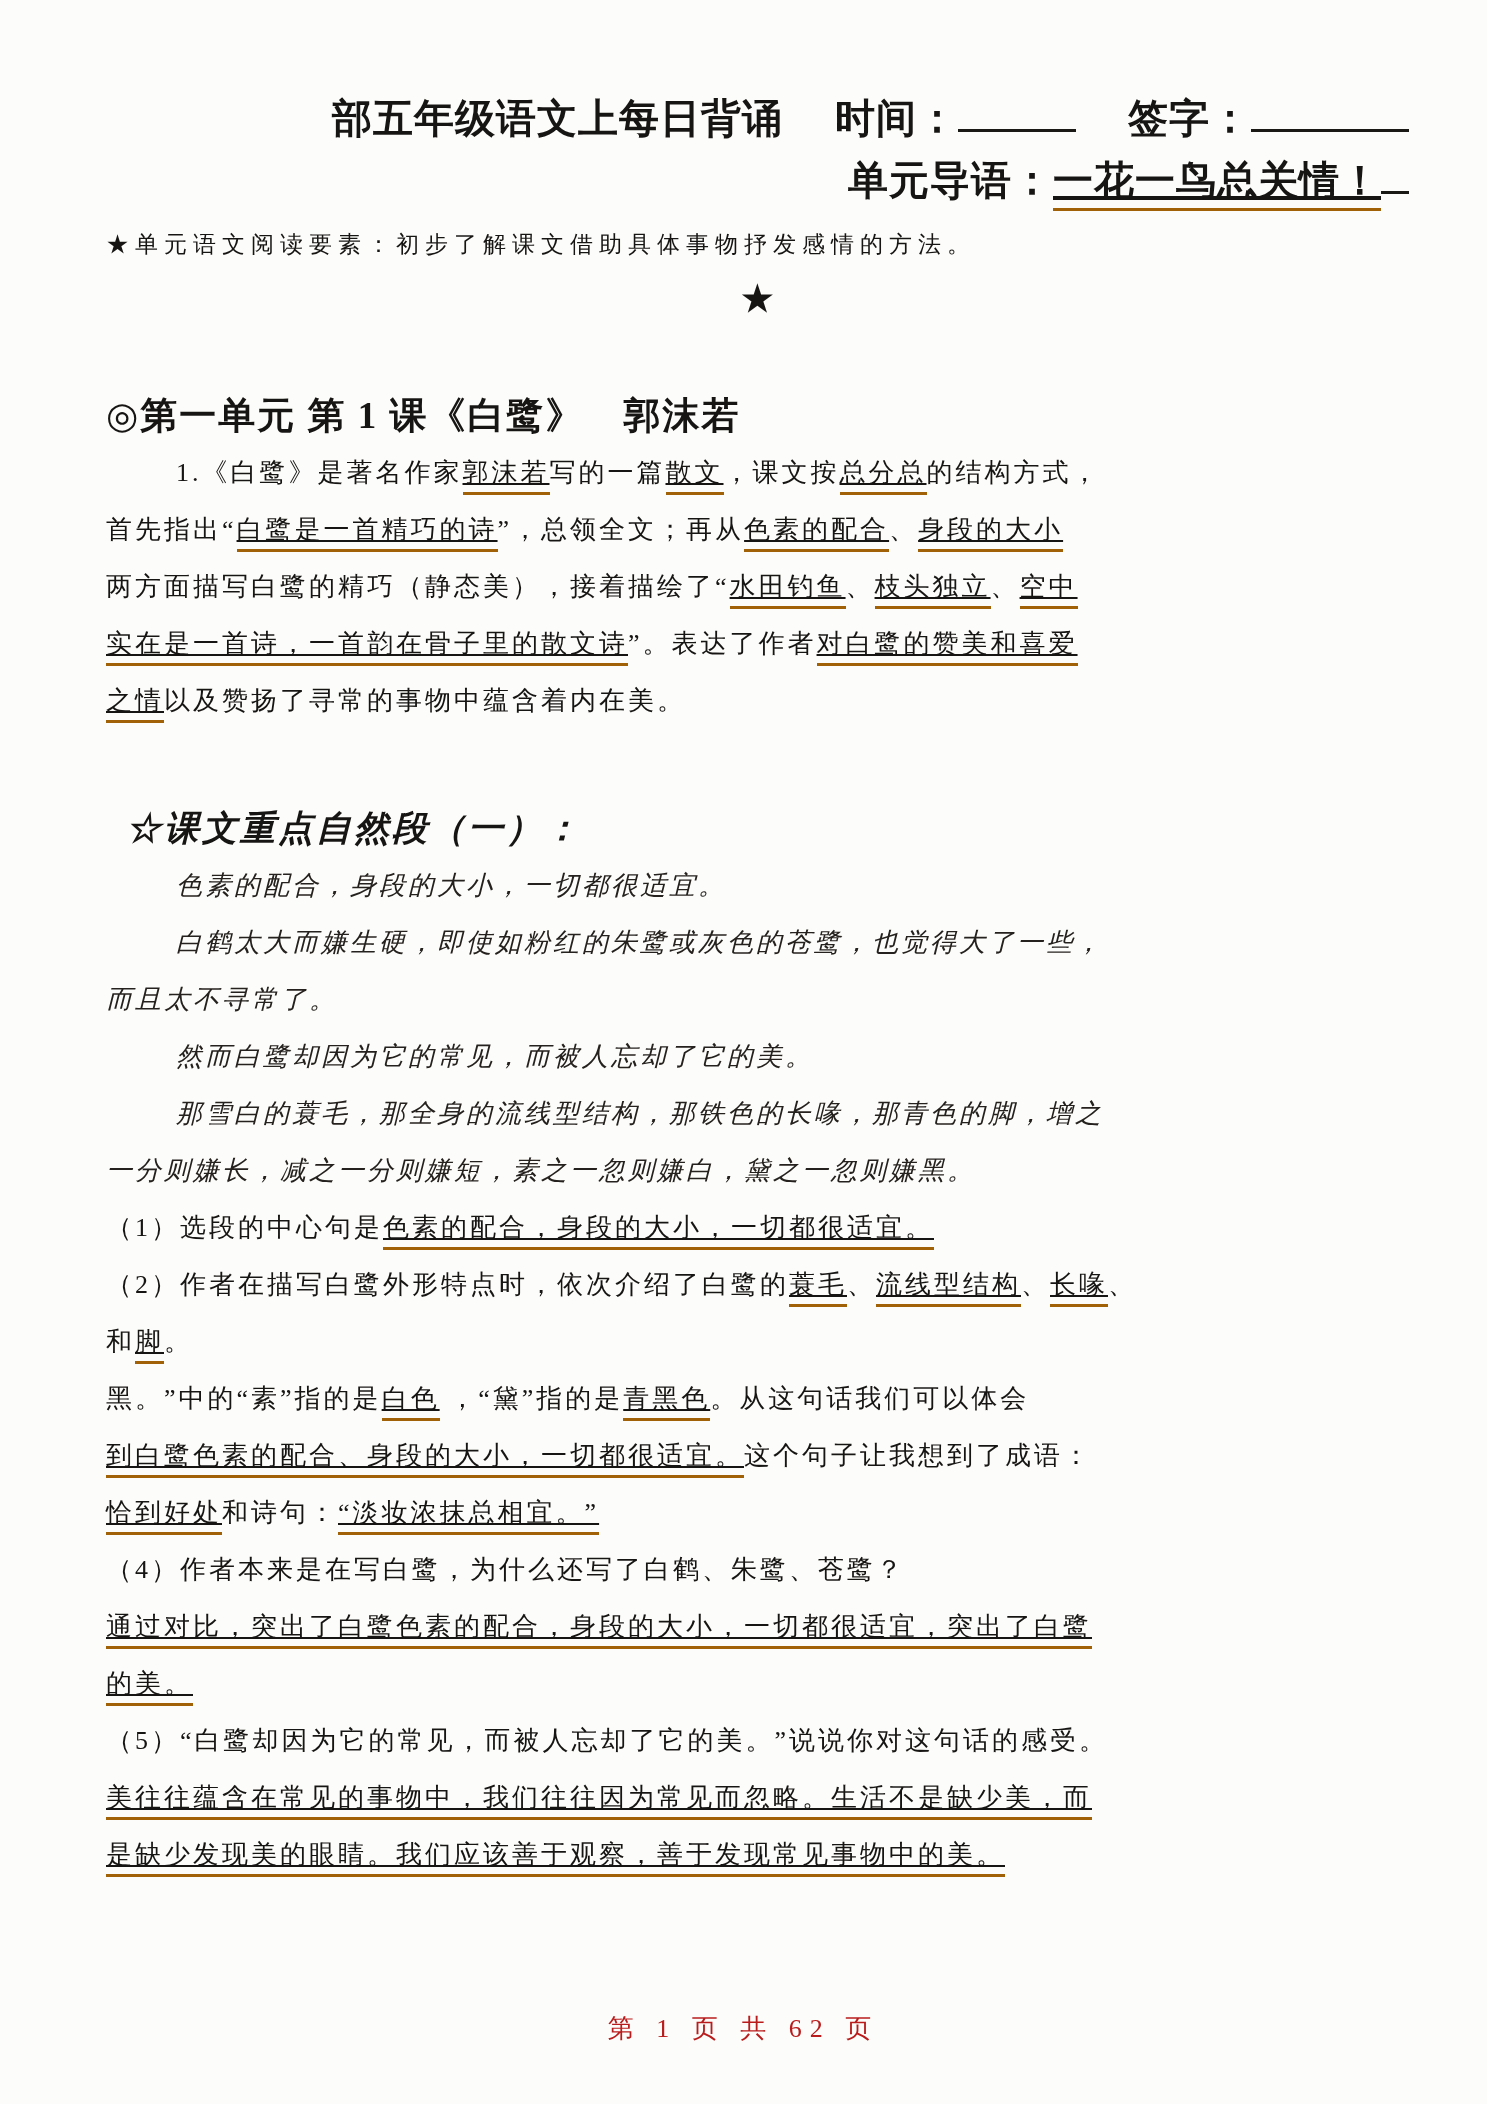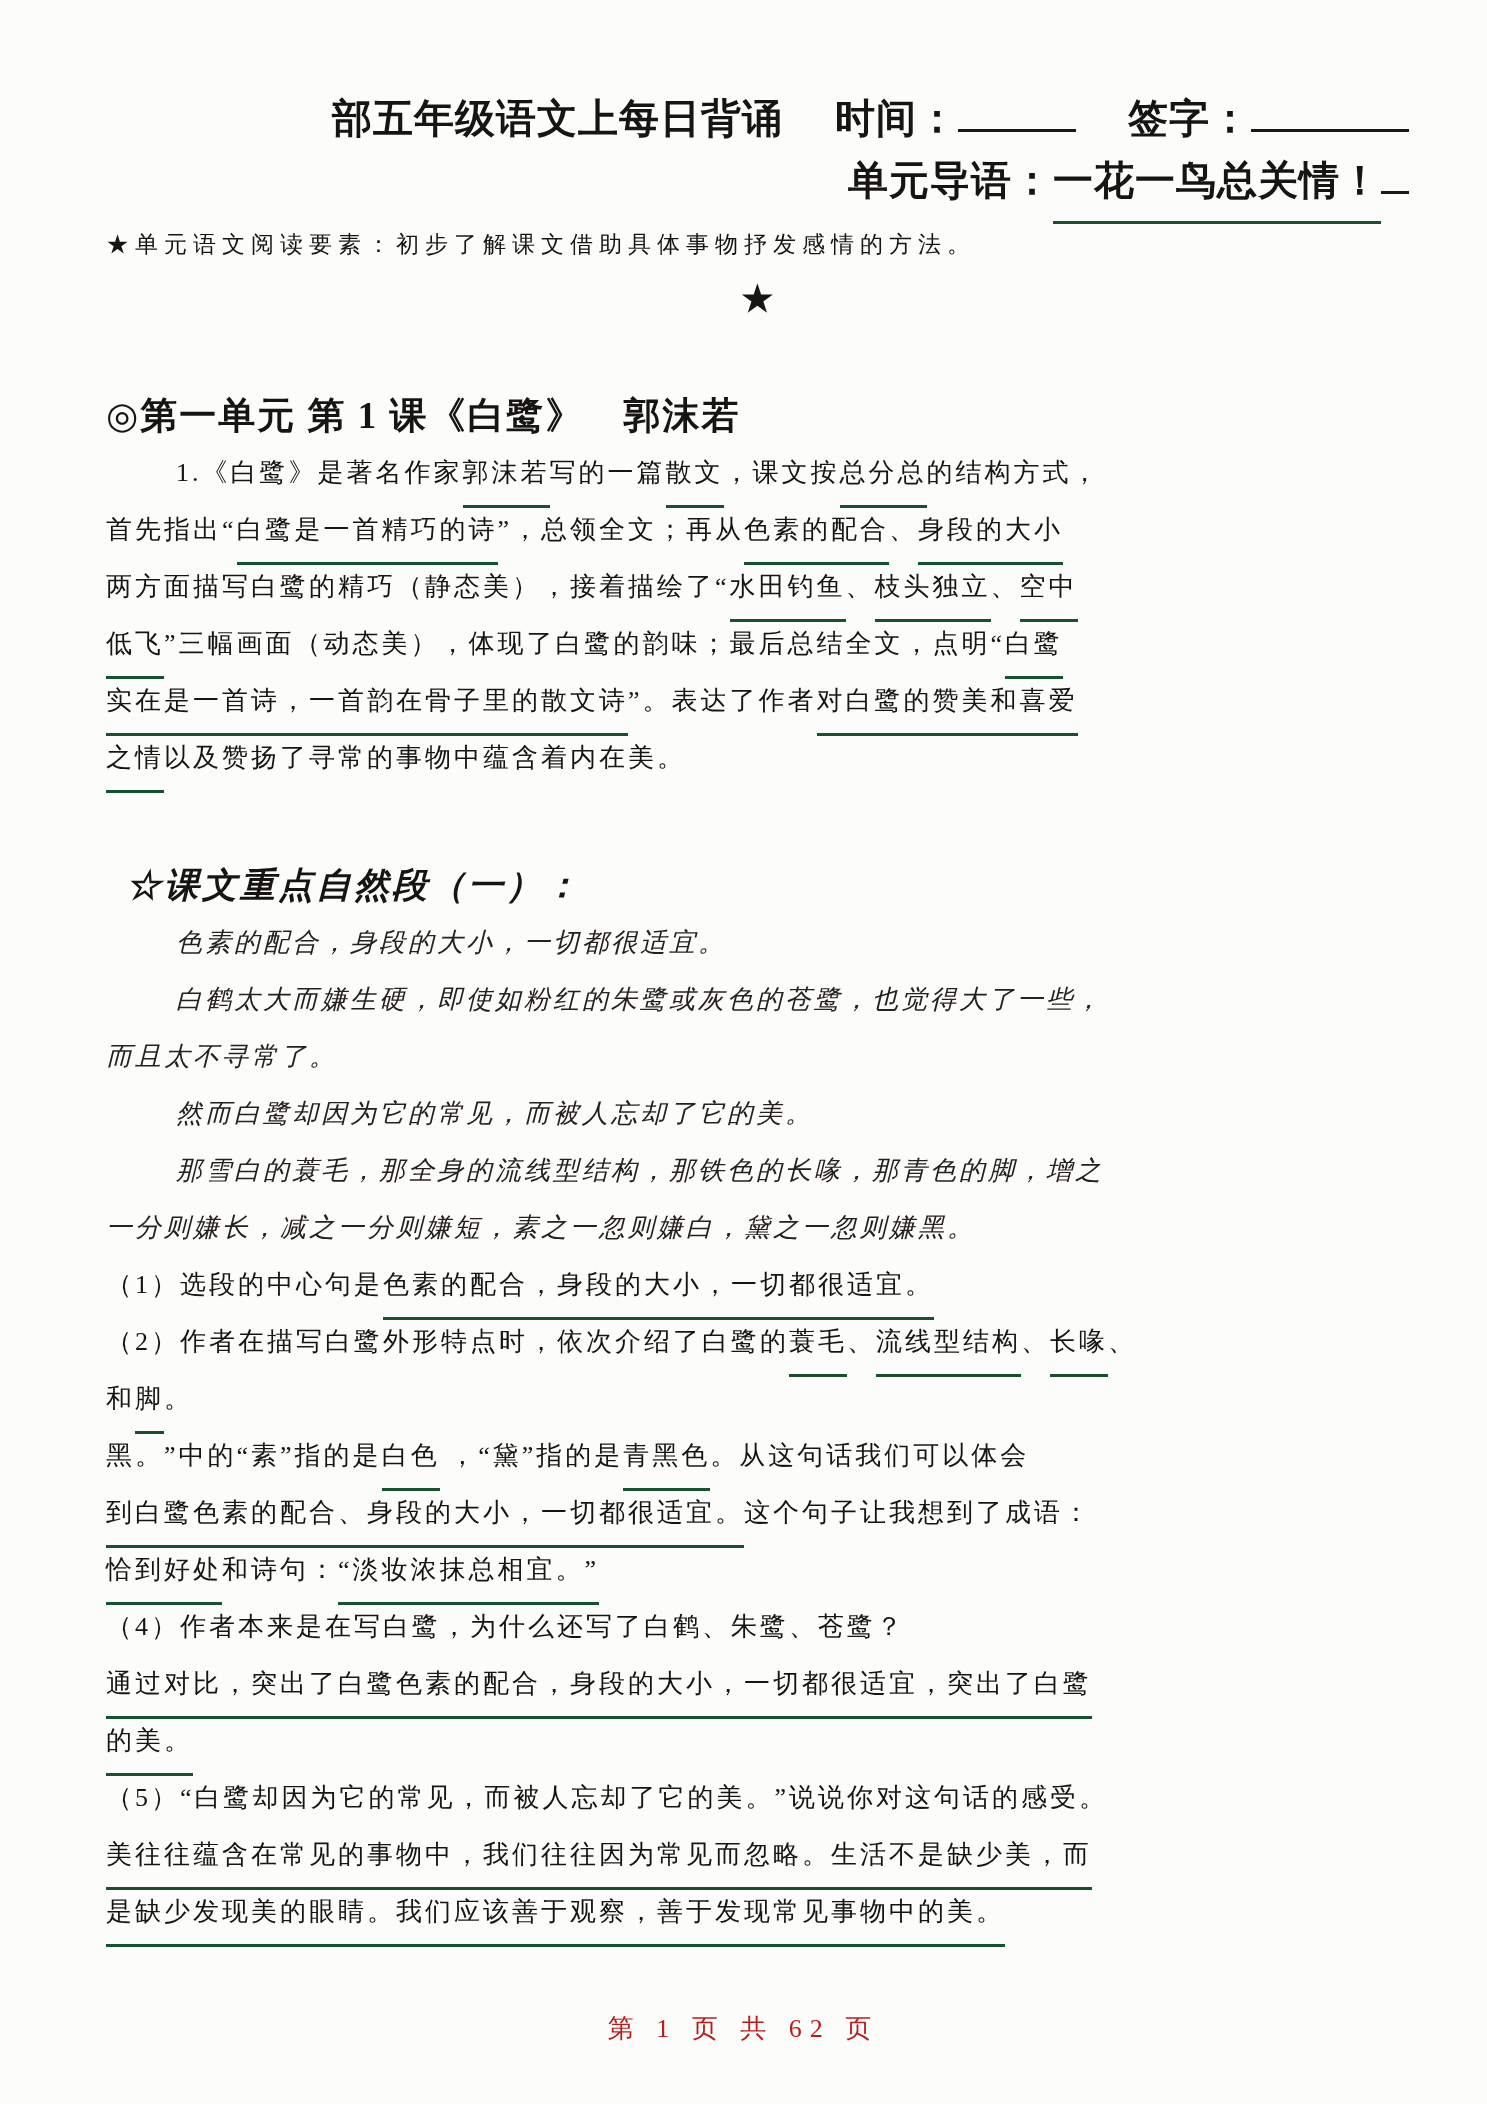--- a/index.html
+++ b/index.html
@@ -10,21 +10,21 @@
     margin: 0 auto;
     background: #fcfcfa;
     color: #171513;
     font-family: "Liberation Serif", "DejaVu Serif", serif;
     box-sizing: border-box;
     padding: 88px 78px 0 106px;
     overflow: hidden;
   }
   .line { white-space: pre-wrap; }
   .seg { }
-  .u { border-bottom: 3px solid #14532d; padding-bottom: 18px; }
+  .u { border-bottom: 3px solid #a16207; padding-bottom: 5px; text-decoration: underline; }
   .blank {
     display: inline-block;
     border-bottom: 3px solid #1b1916;
     height: 0.95em;
     vertical-align: baseline;
   }
   .center { text-align: center; }
   .indent { padding-left: 70px; }
 
   .b-title    { font-size: 40px; line-height: 62px; font-weight: 700; letter-spacing: 1px; text-align: right; }
@@ -51,21 +51,20 @@
 <div class="page">
   <div>
       <div class="line b-title"><span class="seg">部五年级语文上每日背诵　 时间：</span><span class="blank" style="width: 118px;"></span><span class="seg">　 签字：</span><span class="blank" style="width: 158px;"></span></div>
       <div class="line b-title center"><span class="seg">单元导语：</span><span class="seg u">一花一鸟总关情！</span><span class="blank" style="width: 28px;"></span></div>
       <div class="line b-element"><span class="seg">★单元语文阅读要素：初步了解课文借助具体事物抒发感情的方法。</span></div>
       <div class="line b-star center"><span class="seg">★</span></div>
       <div class="line b-heading"><span class="seg">◎第一单元 第 1 课《白鹭》　郭沫若</span></div>
       <div class="line b-para indent"><span class="seg">1.《白鹭》是著名作家</span><span class="seg u">郭沫若</span><span class="seg">写的一篇</span><span class="seg u">散文</span><span class="seg">，课文按</span><span class="seg u">总分总</span><span class="seg">的结构方式，</span></div>
       <div class="line b-para"><span class="seg">首先指出“</span><span class="seg u">白鹭是一首精巧的诗</span><span class="seg">”，总领全文；再从</span><span class="seg u">色素的配合</span><span class="seg">、</span><span class="seg u">身段的大小</span></div>
       <div class="line b-para"><span class="seg">两方面描写白鹭的精巧（静态美），接着描绘了“</span><span class="seg u">水田钓鱼</span><span class="seg">、</span><span class="seg u">枝头独立</span><span class="seg">、</span><span class="seg u">空中</span></div>
-      <div class="line b-para"><span class="seg u">低飞</span><span class="seg">”三幅画面（动态美），体现了白鹭的韵味；最后总结全文，点明“</span><span class="seg u">白鹭</span></div>
       <div class="line b-para"><span class="seg u">实在是一首诗，一首韵在骨子里的散文诗</span><span class="seg">”。表达了作者</span><span class="seg u">对白鹭的赞美和喜爱</span></div>
       <div class="line b-para"><span class="seg u">之情</span><span class="seg">以及赞扬了寻常的事物中蕴含着内在美。</span></div>
       <div class="line b-heading2"><span class="seg">☆课文重点自然段（一）：</span></div>
       <div class="line b-kai indent"><span class="seg">色素的配合，身段的大小，一切都很适宜。</span></div>
       <div class="line b-kai indent"><span class="seg">白鹤太大而嫌生硬，即使如粉红的朱鹭或灰色的苍鹭，也觉得大了一些，</span></div>
       <div class="line b-kai"><span class="seg">而且太不寻常了。</span></div>
       <div class="line b-kai indent"><span class="seg">然而白鹭却因为它的常见，而被人忘却了它的美。</span></div>
       <div class="line b-kai indent"><span class="seg">那雪白的蓑毛，那全身的流线型结构，那铁色的长喙，那青色的脚，增之</span></div>
       <div class="line b-kai"><span class="seg">一分则嫌长，减之一分则嫌短，素之一忽则嫌白，黛之一忽则嫌黑。</span></div>
       <div class="line b-qa"><span class="seg">（1）选段的中心句是</span><span class="seg u">色素的配合，身段的大小，一切都很适宜。</span></div>

